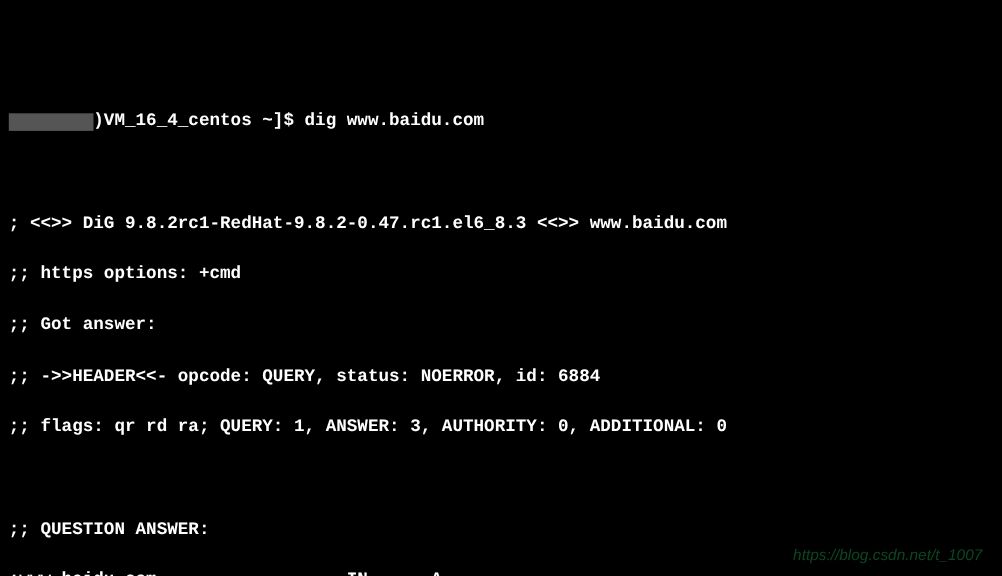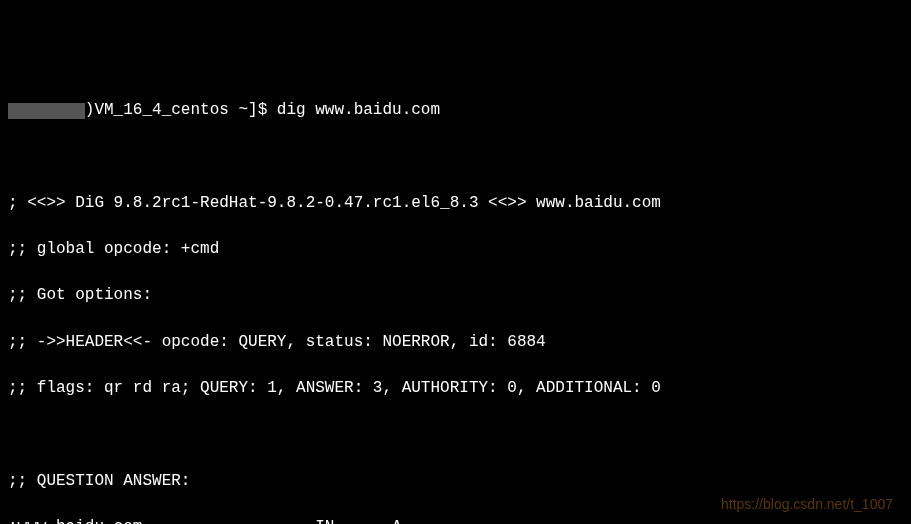--- a/index.html
+++ b/index.html
@@ -15,48 +15,50 @@
       line-height: 1.45;
       width: 911px;
       height: 524px;
       padding: 6px 8px;
       white-space: pre;
       position: relative;
       overflow: hidden;
     }
     .line {
       display: block;
+      font-weight: bold;
     }
     .watermark {
       position: absolute;
       bottom: 10px;
       right: 18px;
-      color: #a16207;
+      color: #15803d;
       font-size: 14px;
       opacity: 0.55;
       font-family: Arial, sans-serif;
+      font-style: italic;
     }
     .redact {
       display: inline-block;
       background: #555;
       color: transparent;
       vertical-align: text-bottom;
       height: 1em;
     }
   </style>
 </head>
 <body>
 
 
 
 <span class="line"><span class="redact">        </span><span>)VM_16_4_centos ~]$ </span><span>dig www.baidu.com</span></span>
 <span class="line"> </span>
 <span class="line">; &lt;&lt;&gt;&gt; DiG 9.8.2rc1-RedHat-9.8.2-0.47.rc1.el6_8.3 &lt;&lt;&gt;&gt; www.baidu.com</span>
-<span class="line">;; global opcode: +cmd</span>
-<span class="line">;; Got options:</span>
+<span class="line">;; https options: +cmd</span>
+<span class="line">;; Got answer:</span>
 <span class="line">;; -&gt;&gt;HEADER&lt;&lt;- opcode: QUERY, status: NOERROR, id: 6884</span>
 <span class="line">;; flags: qr rd ra; QUERY: 1, ANSWER: 3, AUTHORITY: 0, ADDITIONAL: 0</span>
 <span class="line"> </span>
 <span class="line">;; QUESTION ANSWER:</span>
 <span class="line">;www.baidu.com.                 IN      A</span>
 
 
 
 
 

